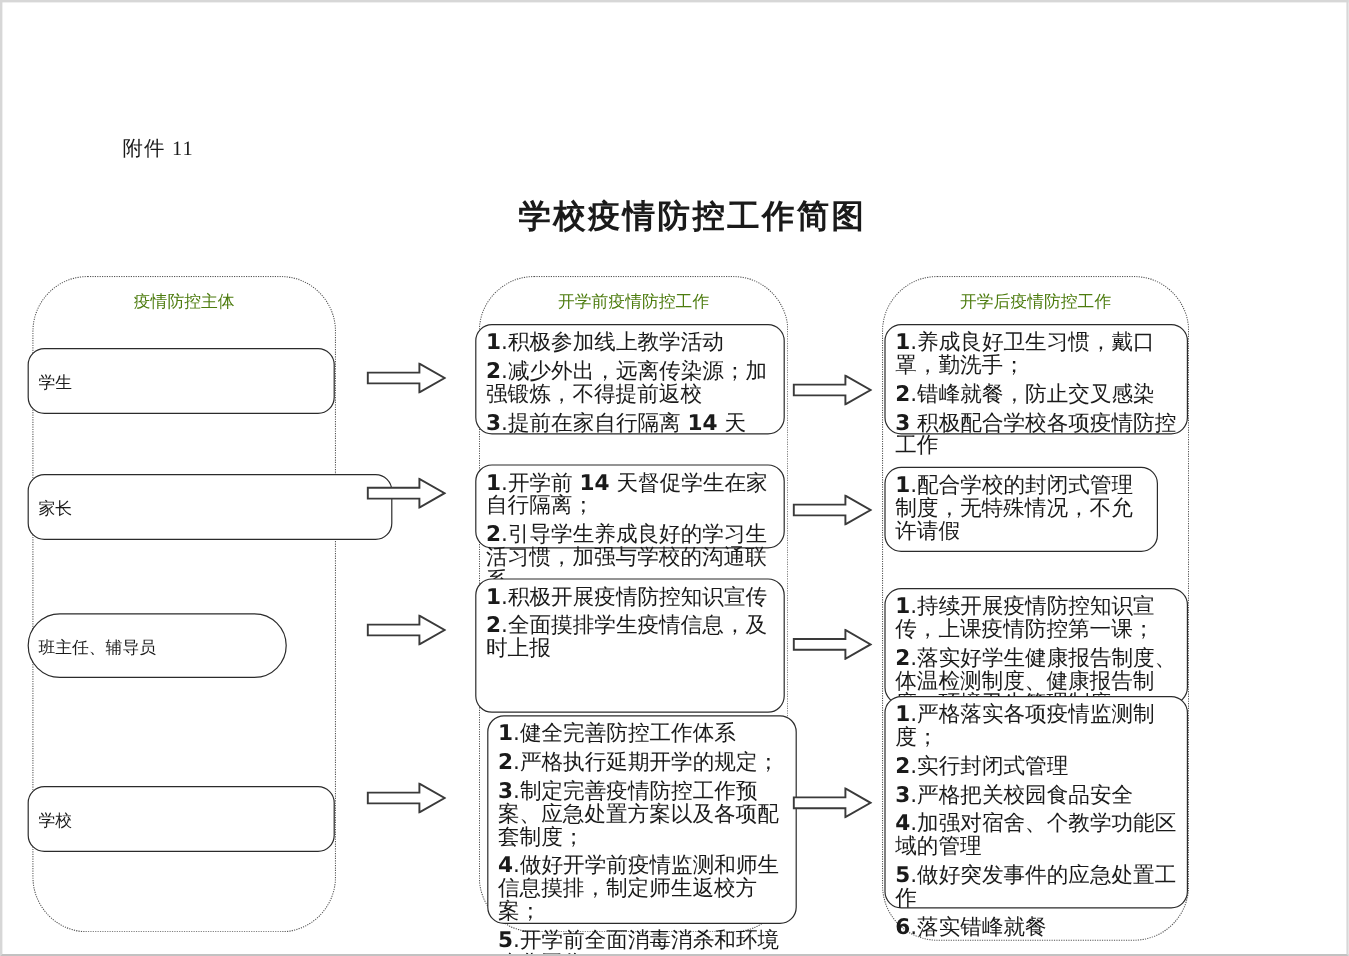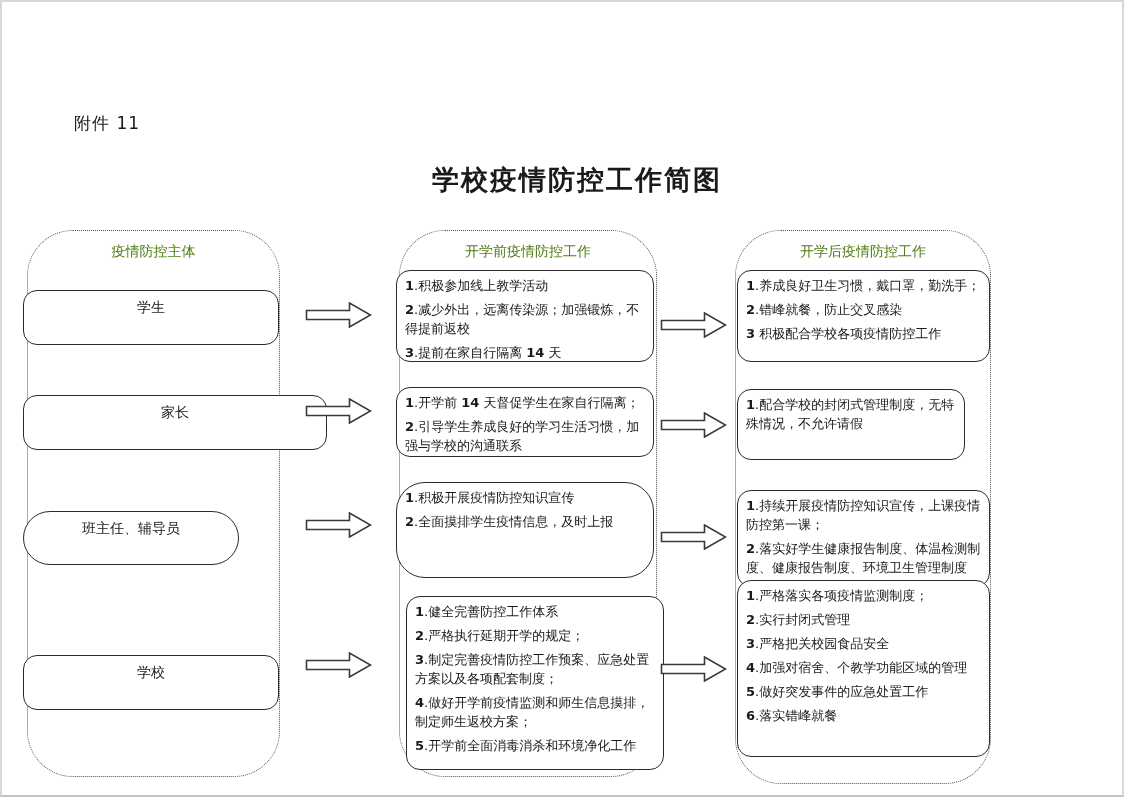--- a/index.html
+++ b/index.html
@@ -8,22 +8,22 @@
     width:1124px;height:797px;
     box-sizing:border-box;
     background:#ffffff;
     border:2px solid #d7d7d7;
     border-bottom-color:#c2c2c2;
     font-family:"DejaVu Sans",sans-serif;
     color:#1a1a1a;
     overflow:hidden;
   }
   .attachment{
-    position:absolute;left:72px;top:110px;
-    font-size:17px;letter-spacing:1px;
+    position:absolute;left:100px;top:110px;
+    font-size:17px;letter-spacing:1px;font-family:Liberation Serif, serif;
   }
   .title{
     position:absolute;left:0;top:160px;width:1150px;
     margin:0;text-align:center;
     font-size:27px;font-weight:700;letter-spacing:2px;
   }
   .panel{
     position:absolute;
     border:1px dotted #555;
     border-radius:46px;
@@ -37,35 +37,35 @@
     position:absolute;left:0;right:0;top:12px;
     text-align:center;font-size:14px;color:#4d7c0f;
   }
   .box{
     position:absolute;
     box-sizing:border-box;
     border:1.5px solid #2b2b2b;
     border-radius:14px;
     background:#ffffff;
     padding:5px 8px;
-    font-size:13px;line-height:19px;
+    font-size:18px;line-height:19px;
   }
-  .subject-box{text-align:center;padding-top:7px;font-size:14px;}
+  .subject-box{text-align:left;padding-top:19px;font-size:14px;}
   .line{margin:0;}
   .line + .line{margin-top:5px;}
   .num{font-weight:700;}
   
   .c1b1{left:21px;top:288px;width:256px;height:55px;}
   .c1b2{left:21px;top:393px;width:304px;height:55px;}
   .c1b3{left:21px;top:509px;width:216px;height:54px;border-radius:27px;}
   .c1b4{left:21px;top:653px;width:256px;height:55px;}
   
   .c2b1{left:394px;top:268px;width:258px;height:92px;}
   .c2b2{left:394px;top:385px;width:258px;height:70px;}
-  .c2b3{left:394px;top:480px;width:258px;height:96px;border-radius:29px;}
+  .c2b3{left:394px;top:480px;width:258px;height:112px;}
   .c2b4{left:404px;top:594px;width:258px;height:174px;}
   
   .c3b1{left:735px;top:268px;width:253px;height:92px;}
   .c3b2{left:735px;top:387px;width:228px;height:71px;}
   .c3b3{left:735px;top:488px;width:253px;height:97px;}
   .c3b4{left:735px;top:578px;width:253px;height:177px;}
   .arrow{position:absolute;width:67px;height:26px;}
   .aL1{left:303px;top:300px;} .aL2{left:303px;top:396px;}
   .aL3{left:303px;top:510px;} .aL4{left:303px;top:650px;}
   .aR1{left:658px;top:310px;} .aR2{left:658px;top:410px;}

